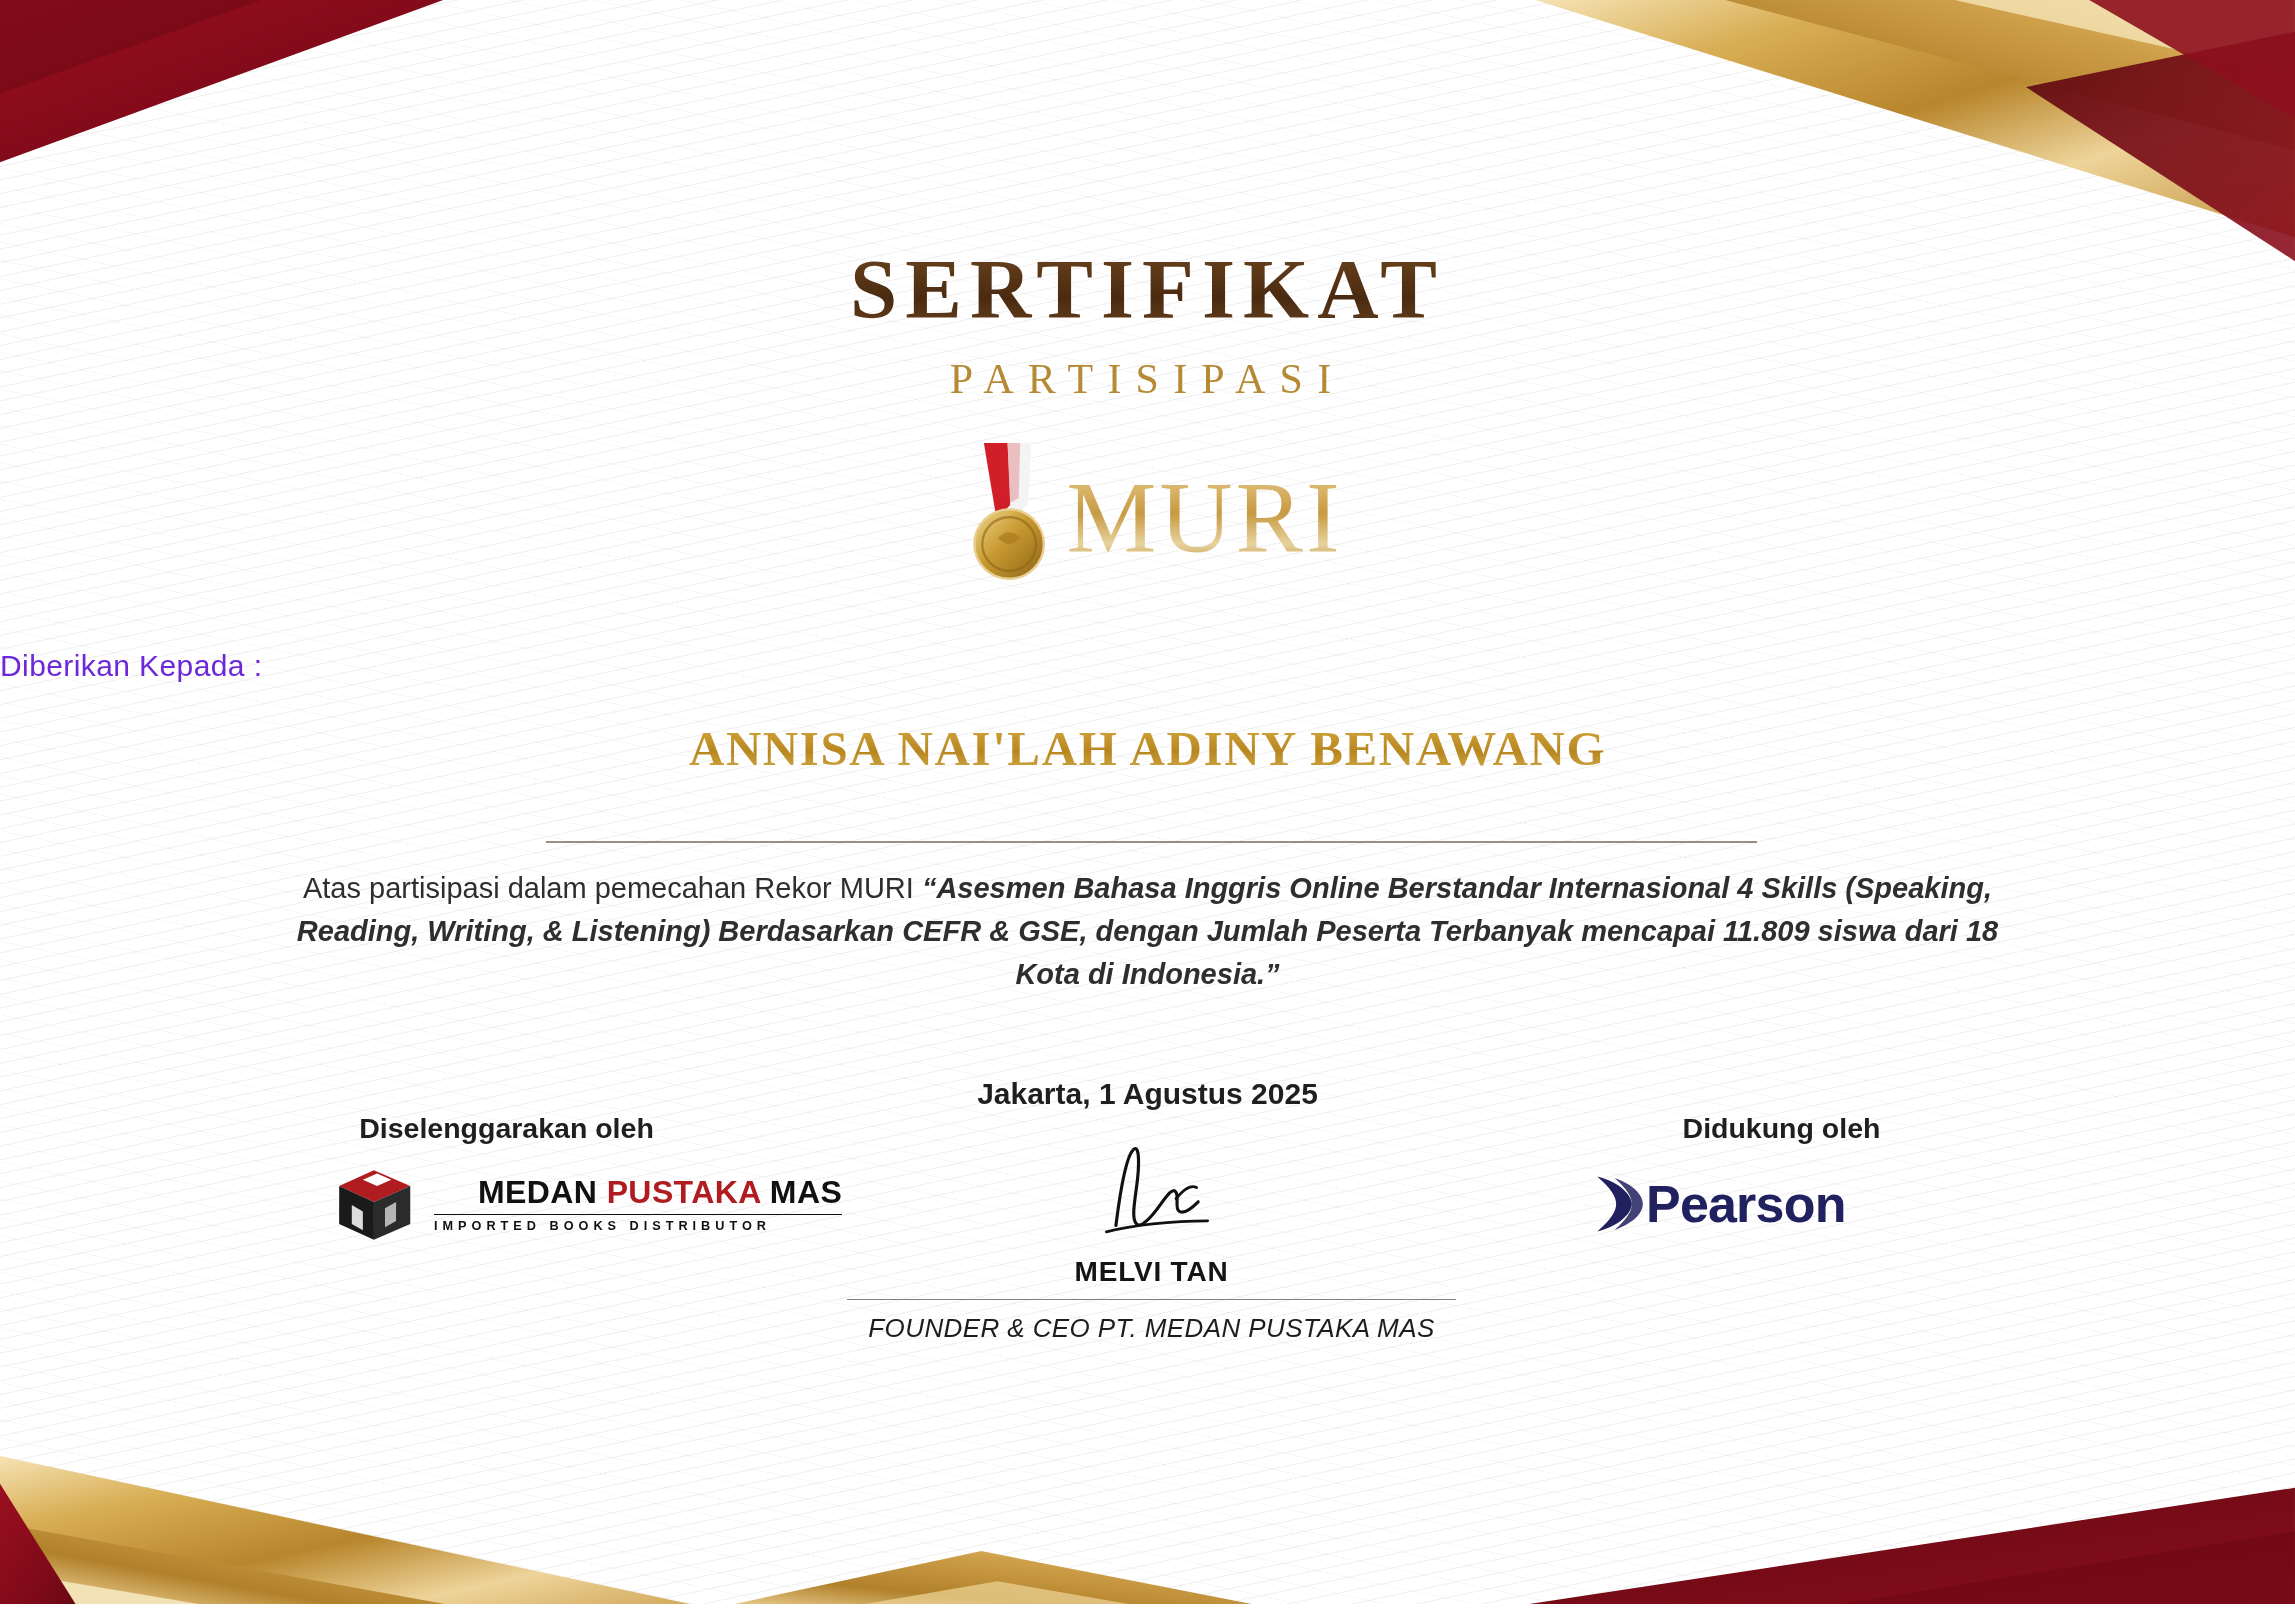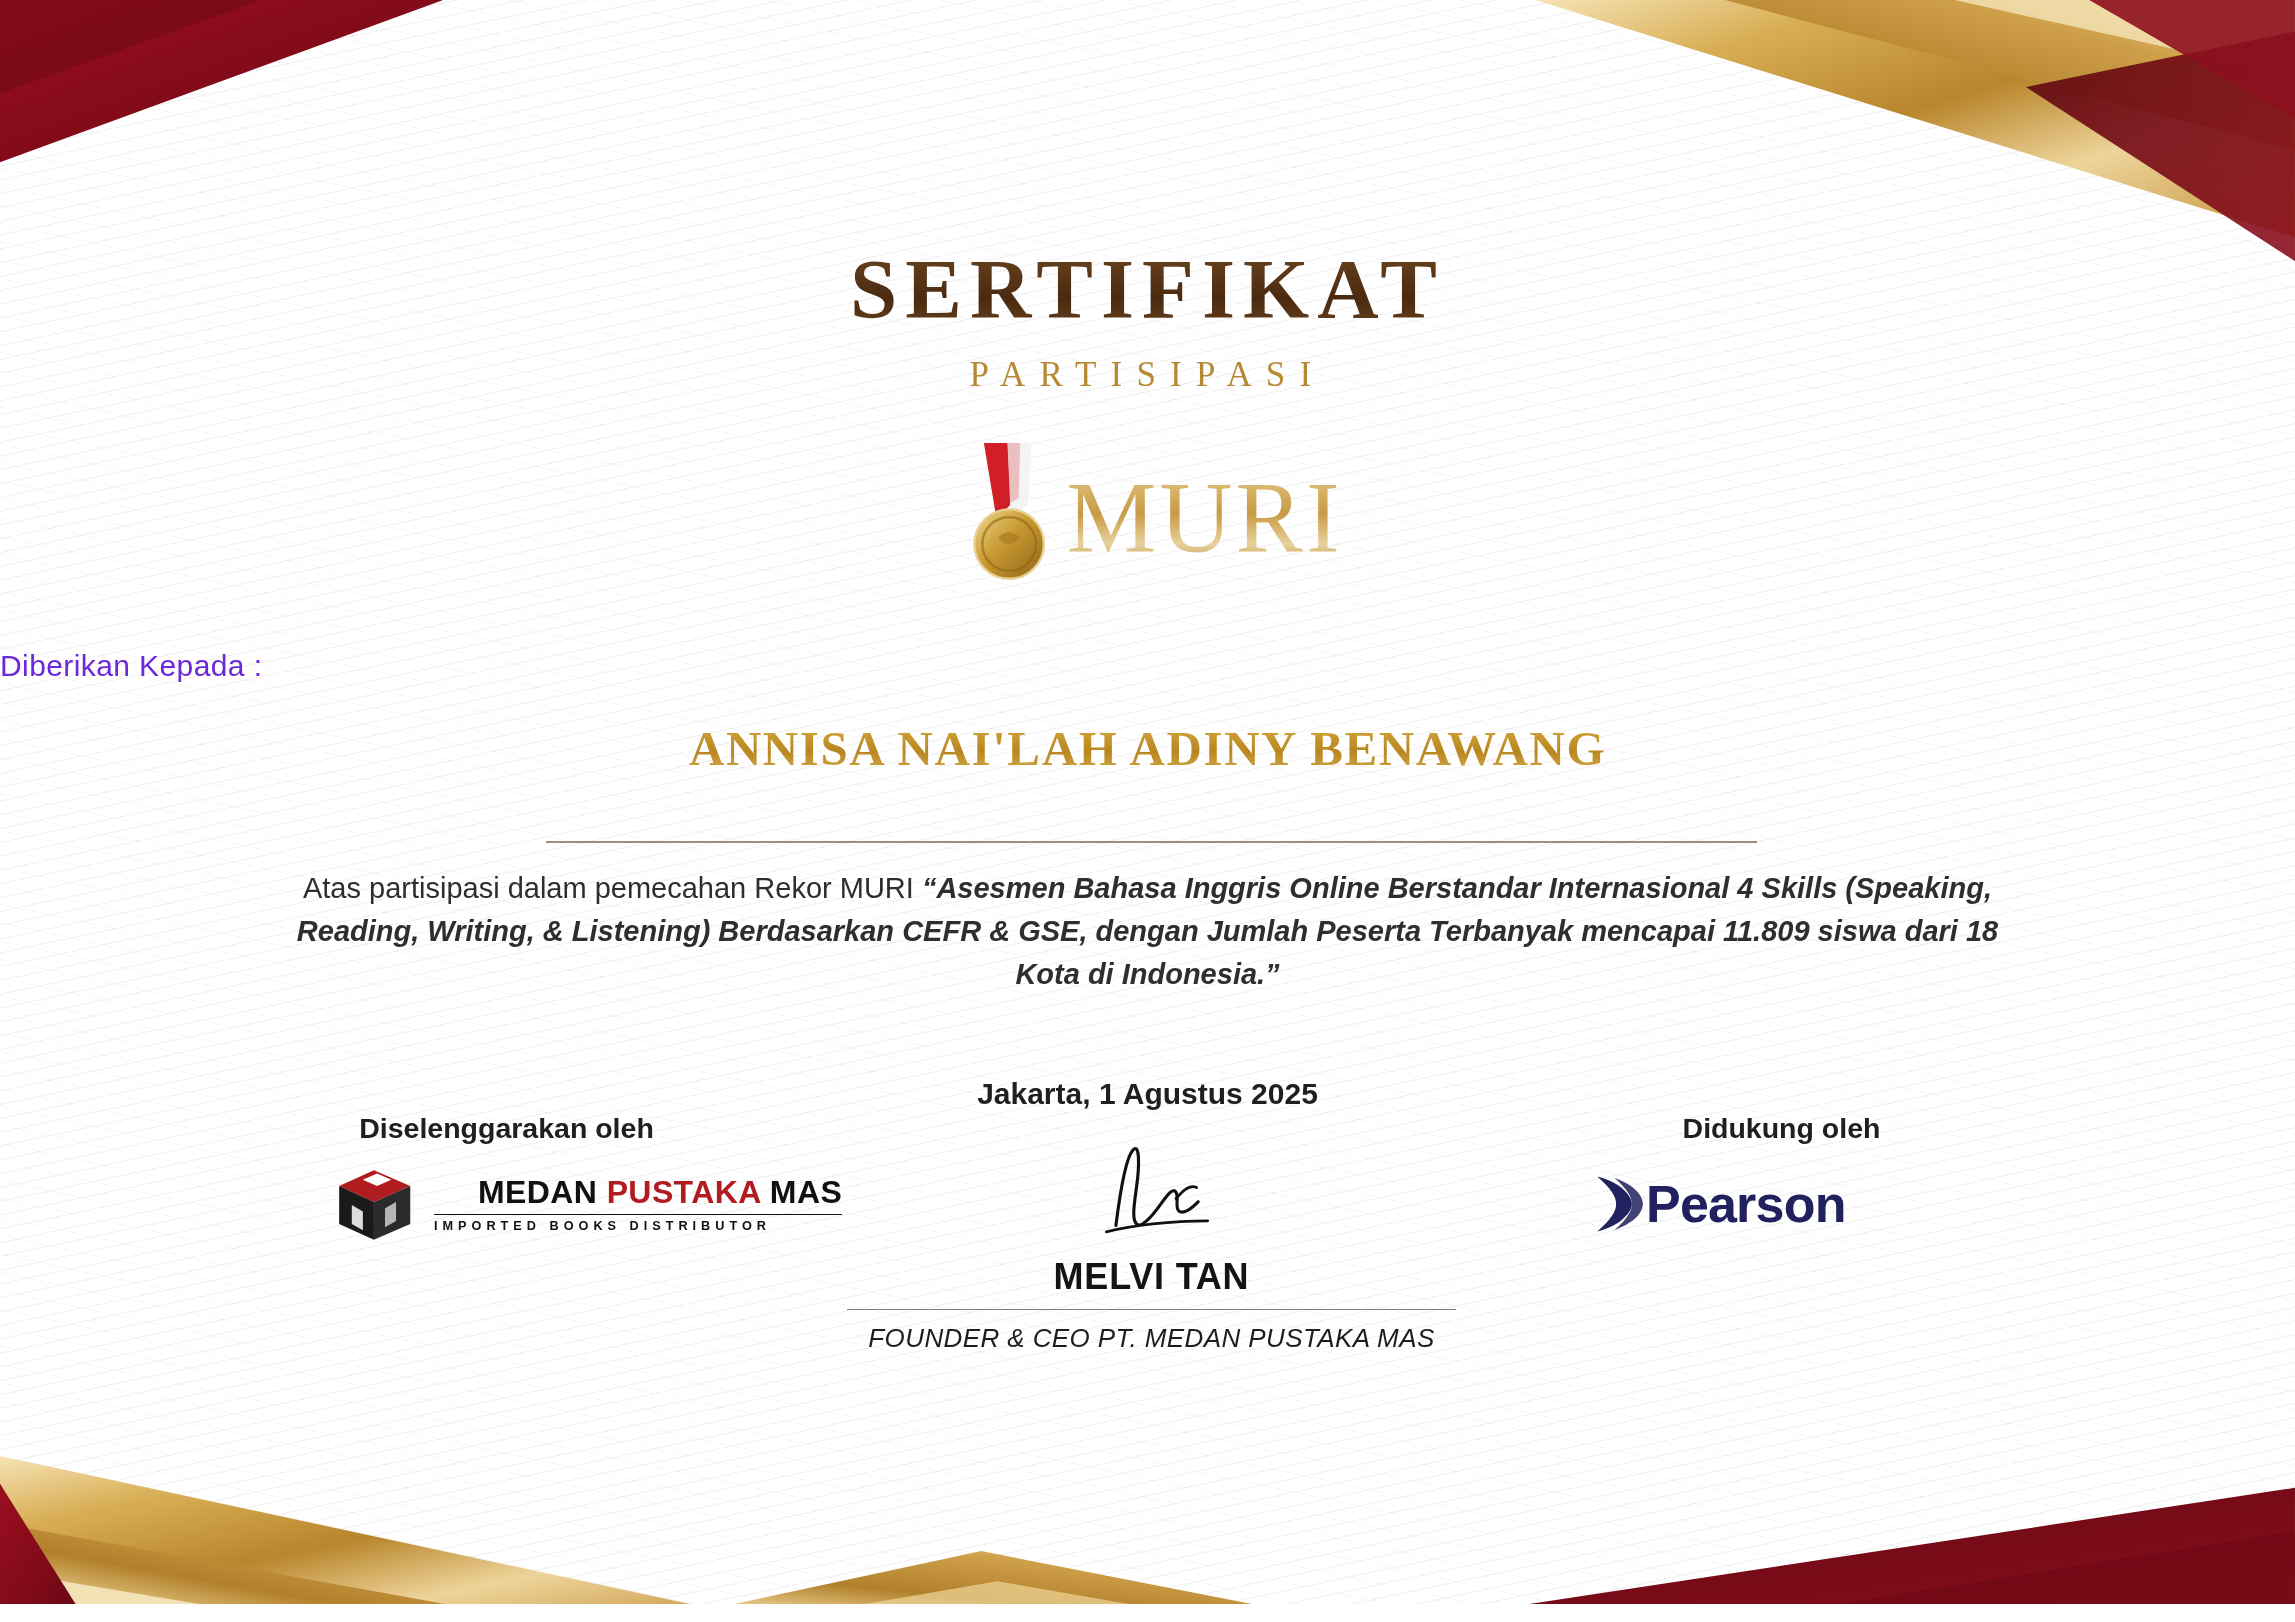--- a/index.html
+++ b/index.html
@@ -77,21 +77,21 @@
     color: #5e3a1a;
     background: linear-gradient(180deg,#6e4620 0%, #4a2a10 60%, #6b4420 100%);
     -webkit-background-clip: text;
     background-clip: text;
     -webkit-text-fill-color: transparent;
     line-height: 1.05;
     margin: 0;
   }
   .cert-subtitle {
     font-family: "Liberation Serif", serif;
-    font-size: 35px;
+    font-size: 42px;
     letter-spacing: 14.2px;
     color: #b68a35;
     margin-top: 20.6px;
     font-weight: normal;
   }
 
   .muri-block {
     position: absolute;
     top: 443px;
     left: 0;
@@ -255,21 +255,21 @@
   .signature-area {
     position: absolute;
     top: 1132px;
     left: 823px;
     width: 657px;
     text-align: center;
   }
   .sig-svg { display: block; margin: 0 auto; }
   .sig-name {
     margin-top: 4.7px;
-    font-size: 36px;
+    font-size: 28px;
     font-weight: bold;
     color: #141414;
     letter-spacing: 0.8px;
   }
   .sig-rule {
     margin: 11px auto 0 auto;
     width: 609px;
     height: 1.6px;
     background: #6e6057;
     opacity: .8;

